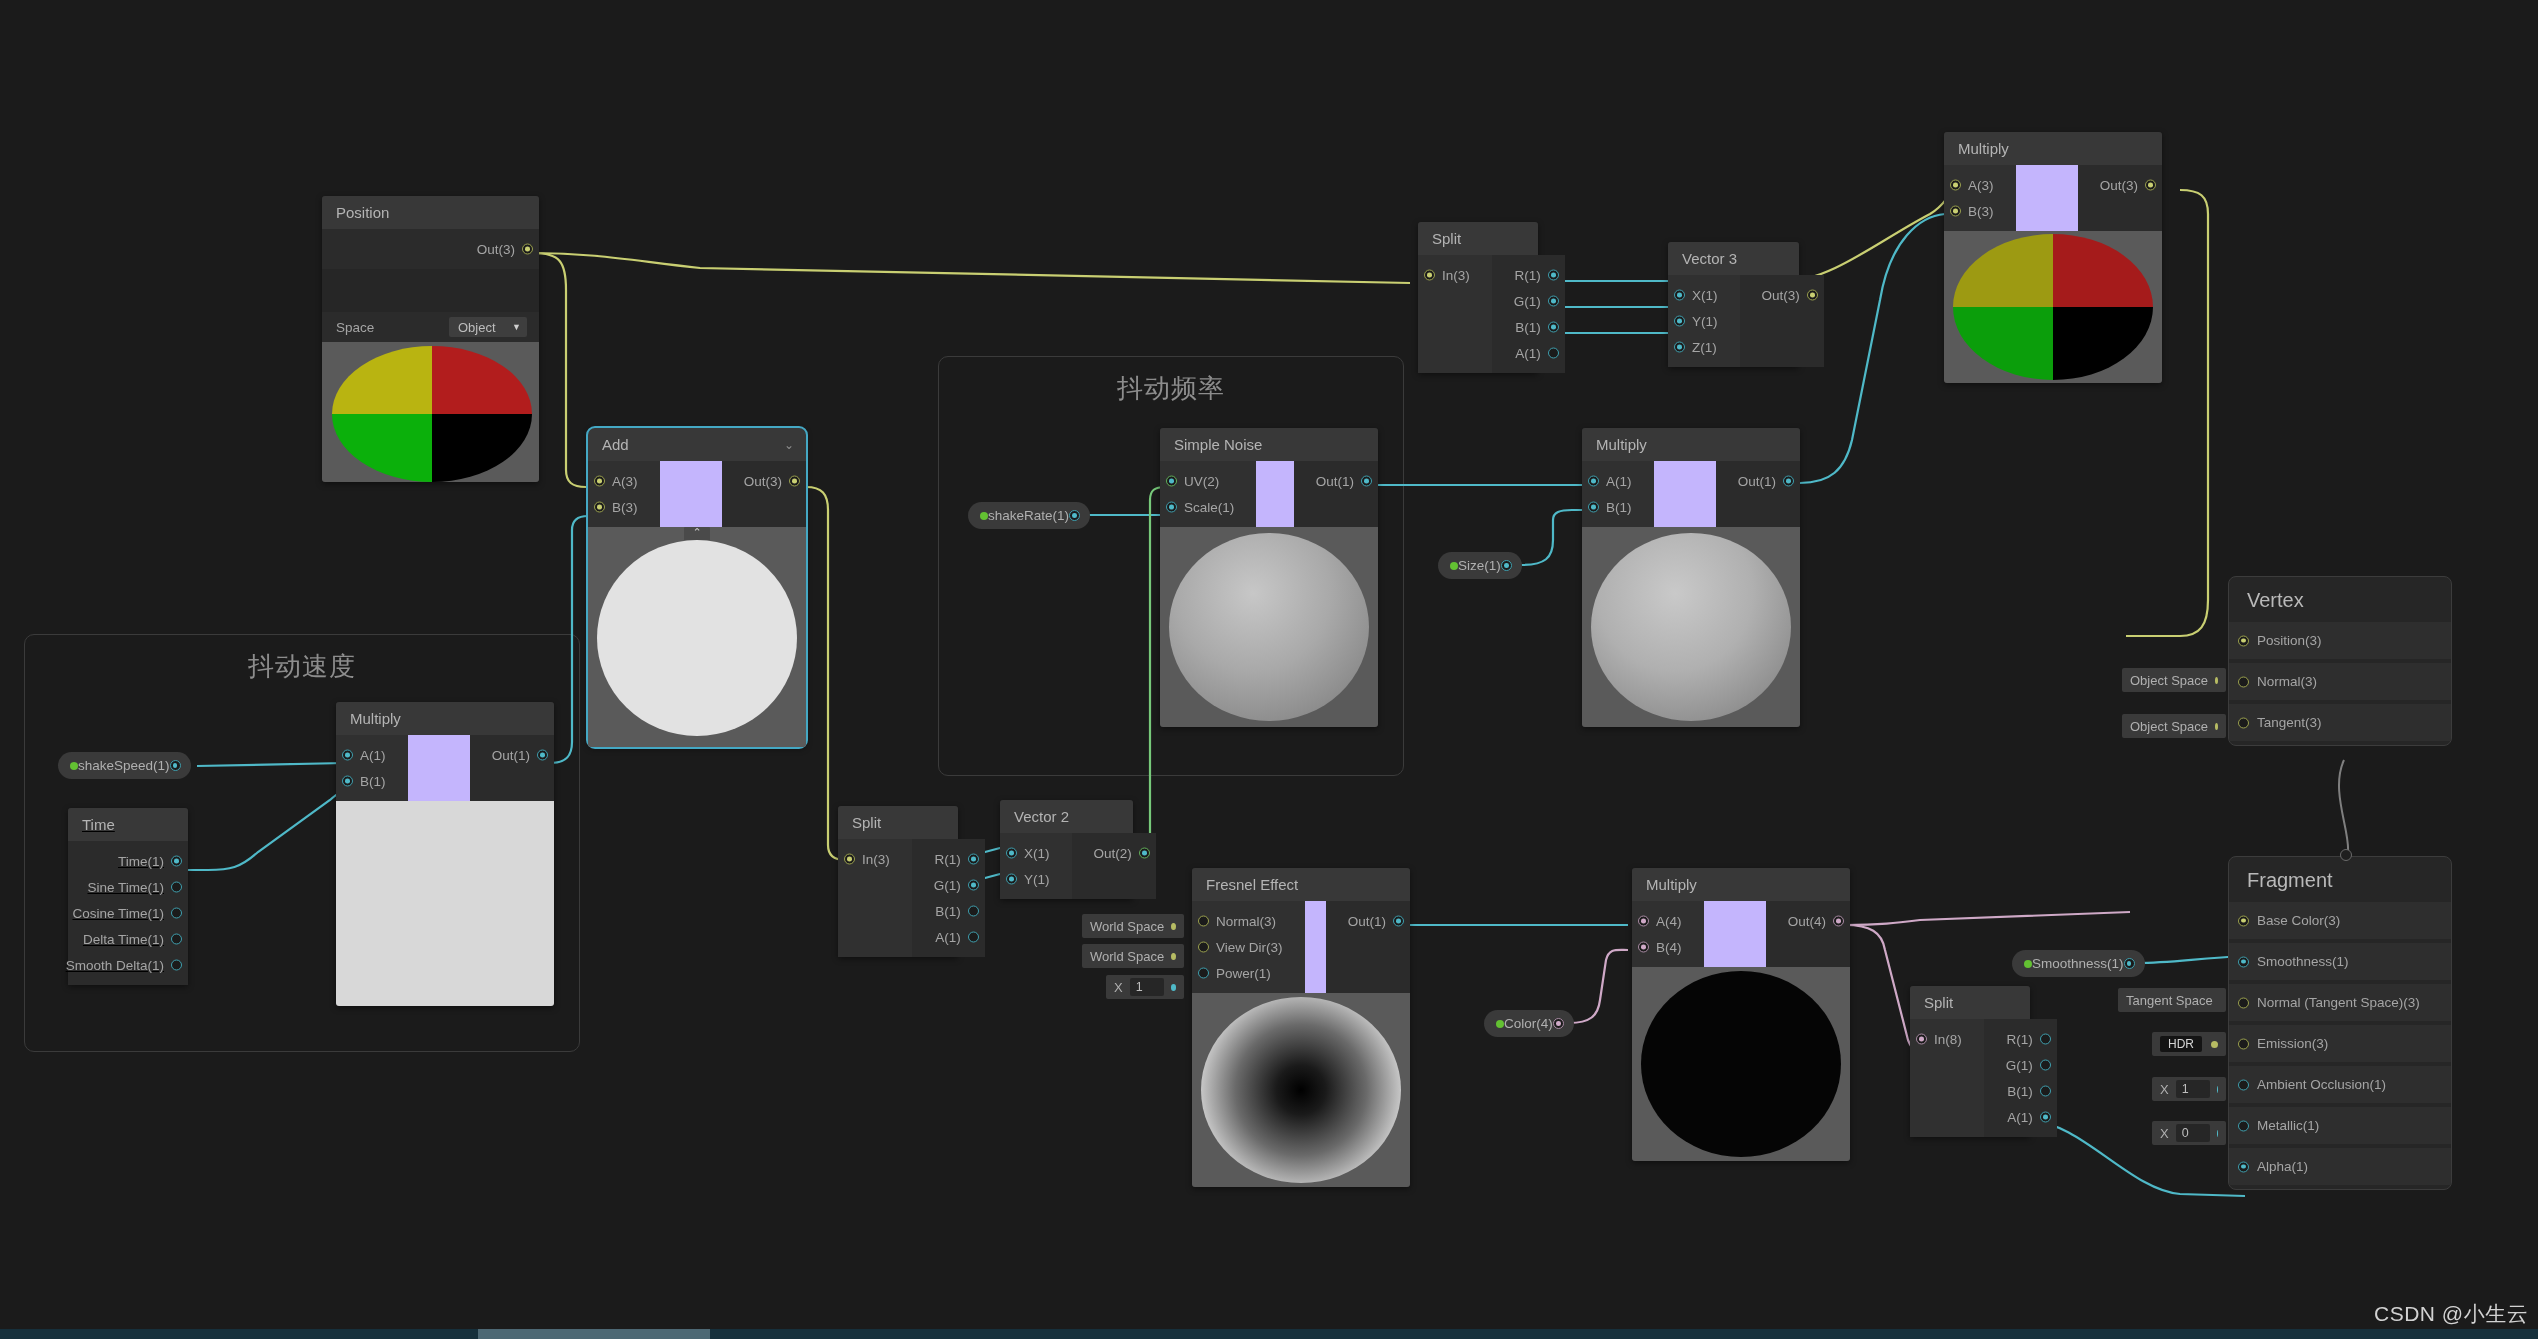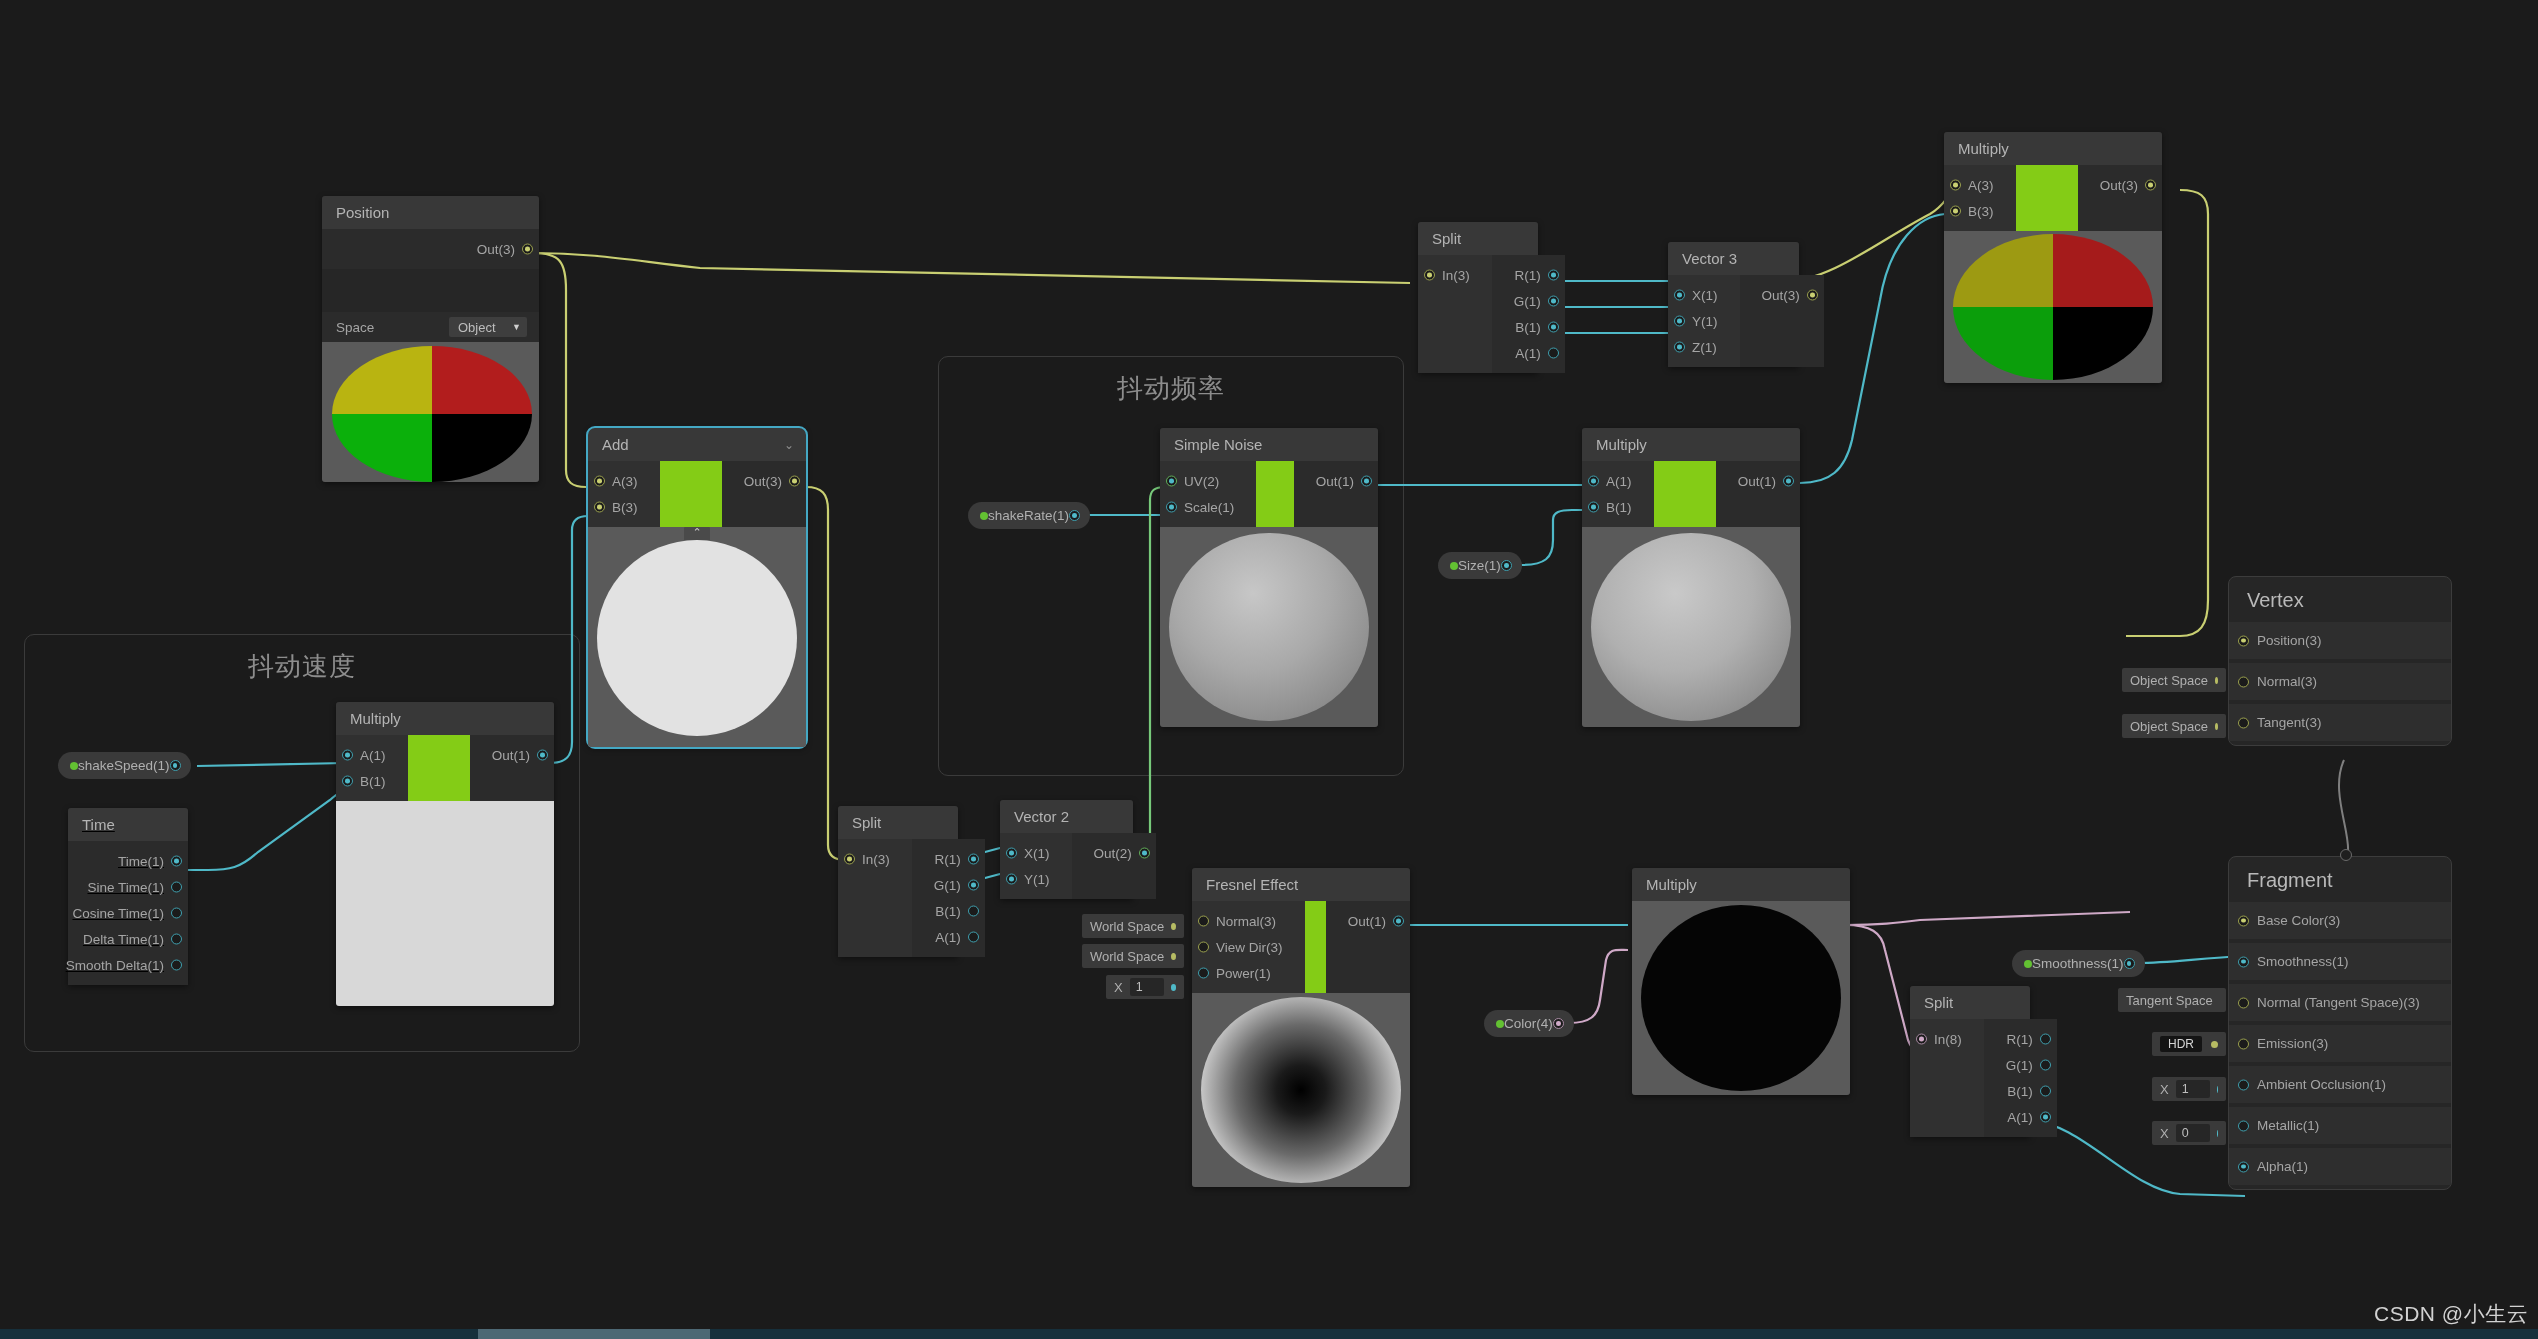--- a/index.html
+++ b/index.html
@@ -46,21 +46,21 @@
     background: #383838;
     color: #b4b4b4;
     font-size: 15px;
     padding: 8px 12px 8px 14px;
     border-radius: 3px 3px 0 0;
     display:flex; align-items:center; justify-content:space-between;
     height: 33px;
   }
   .node-body {
     display: flex;
-    background: #84cc16;
+    background: #c4b5fd;
   }
   .slots-in, .slots-out {
     display: flex; flex-direction: column;
     padding: 7px 0;
   }
   .slots-in { background:#303030; }
   .slots-out { background:#2b2b2b; margin-left:auto; }
   .slot {
     display: flex; align-items: center;
     height: 26px;
@@ -628,20 +628,38 @@
   <div class="field" style="left:1106px; top:975px; width:78px; justify-content:space-between;">
     <span>X</span>
     <span class="numbox">1</span>
     <span class="fdot t1"></span>
   </div>
 
   <div class="node" style="left:1632px; top:868px; width:218px;">
     <div class="node-header">
       <span>Multiply</span>
     </div>
+    <div class="node-body">
+      <div class="slots-in">
+        <div class="slot in">
+          <span class="port t4 filled"></span>
+          <span>A(4)</span>
+        </div>
+        <div class="slot in">
+          <span class="port t4 filled"></span>
+          <span>B(4)</span>
+        </div>
+      </div>
+      <div class="slots-out">
+        <div class="slot out">
+          <span>Out(4)</span>
+          <span class="port t4 filled"></span>
+        </div>
+      </div>
+    </div>
     <div class="preview" style="height:194px;">
       <div class="sphere" style="left:9px; top:4px; width:200px; height:186px; background:#050505;"></div>
     </div>
   </div>
 
   <div class="node" style="left:1910px; top:986px; width:120px;">
     <div class="node-header">
       <span>Split</span>
     </div>
     <div class="node-body">

